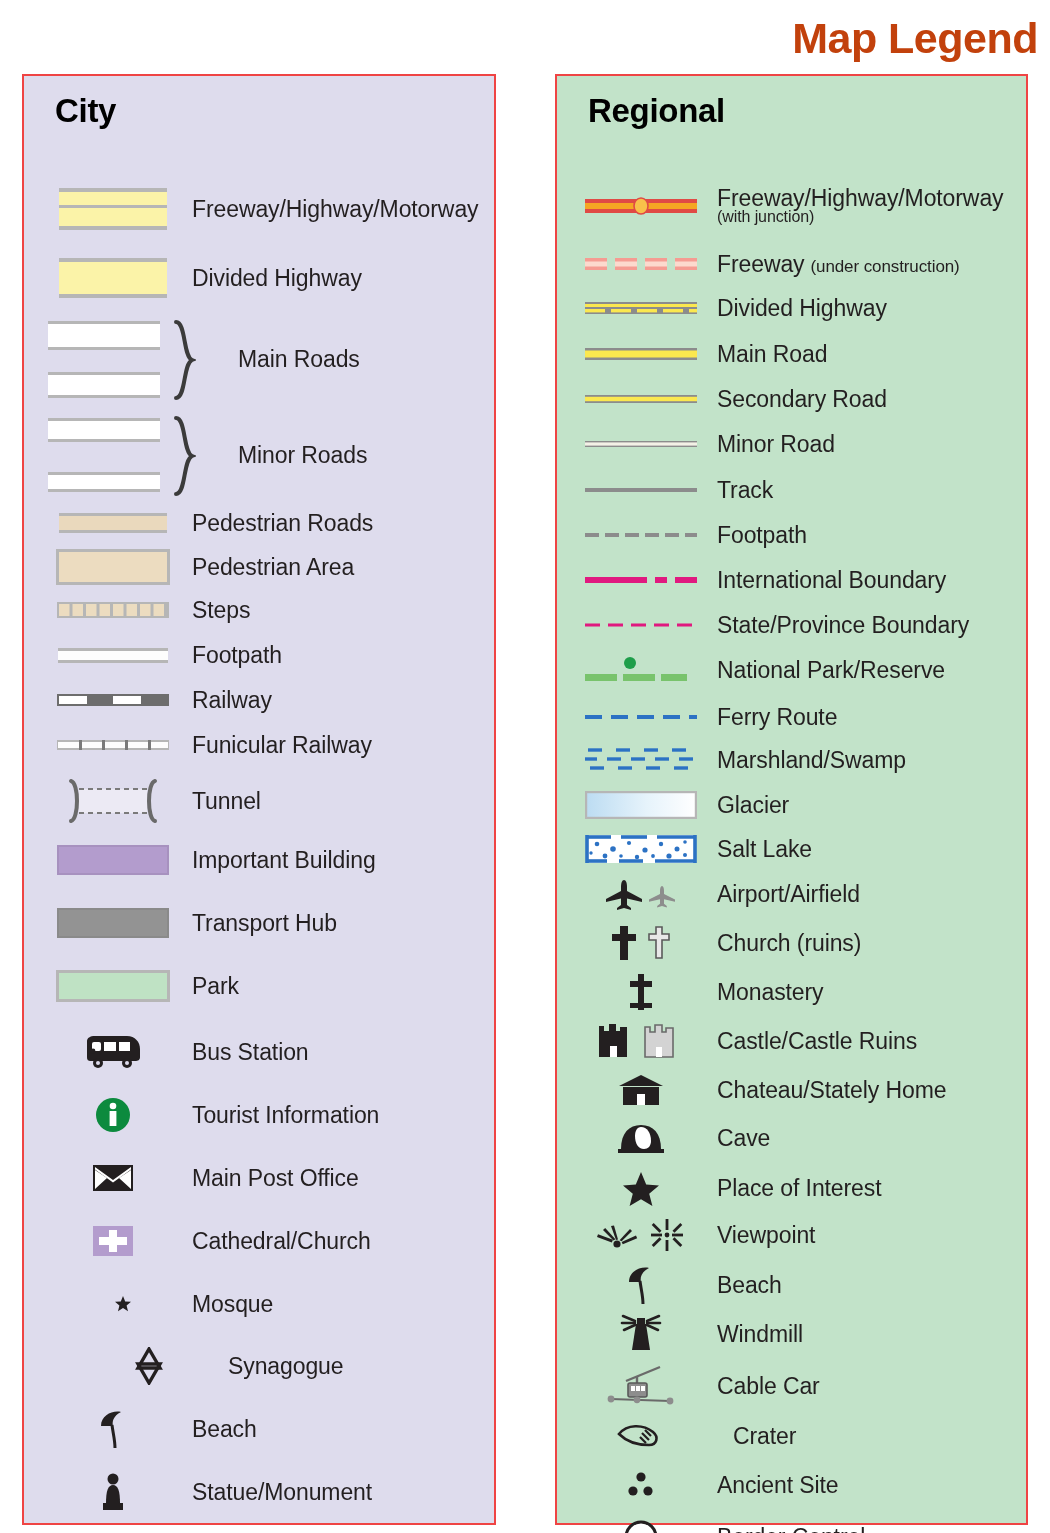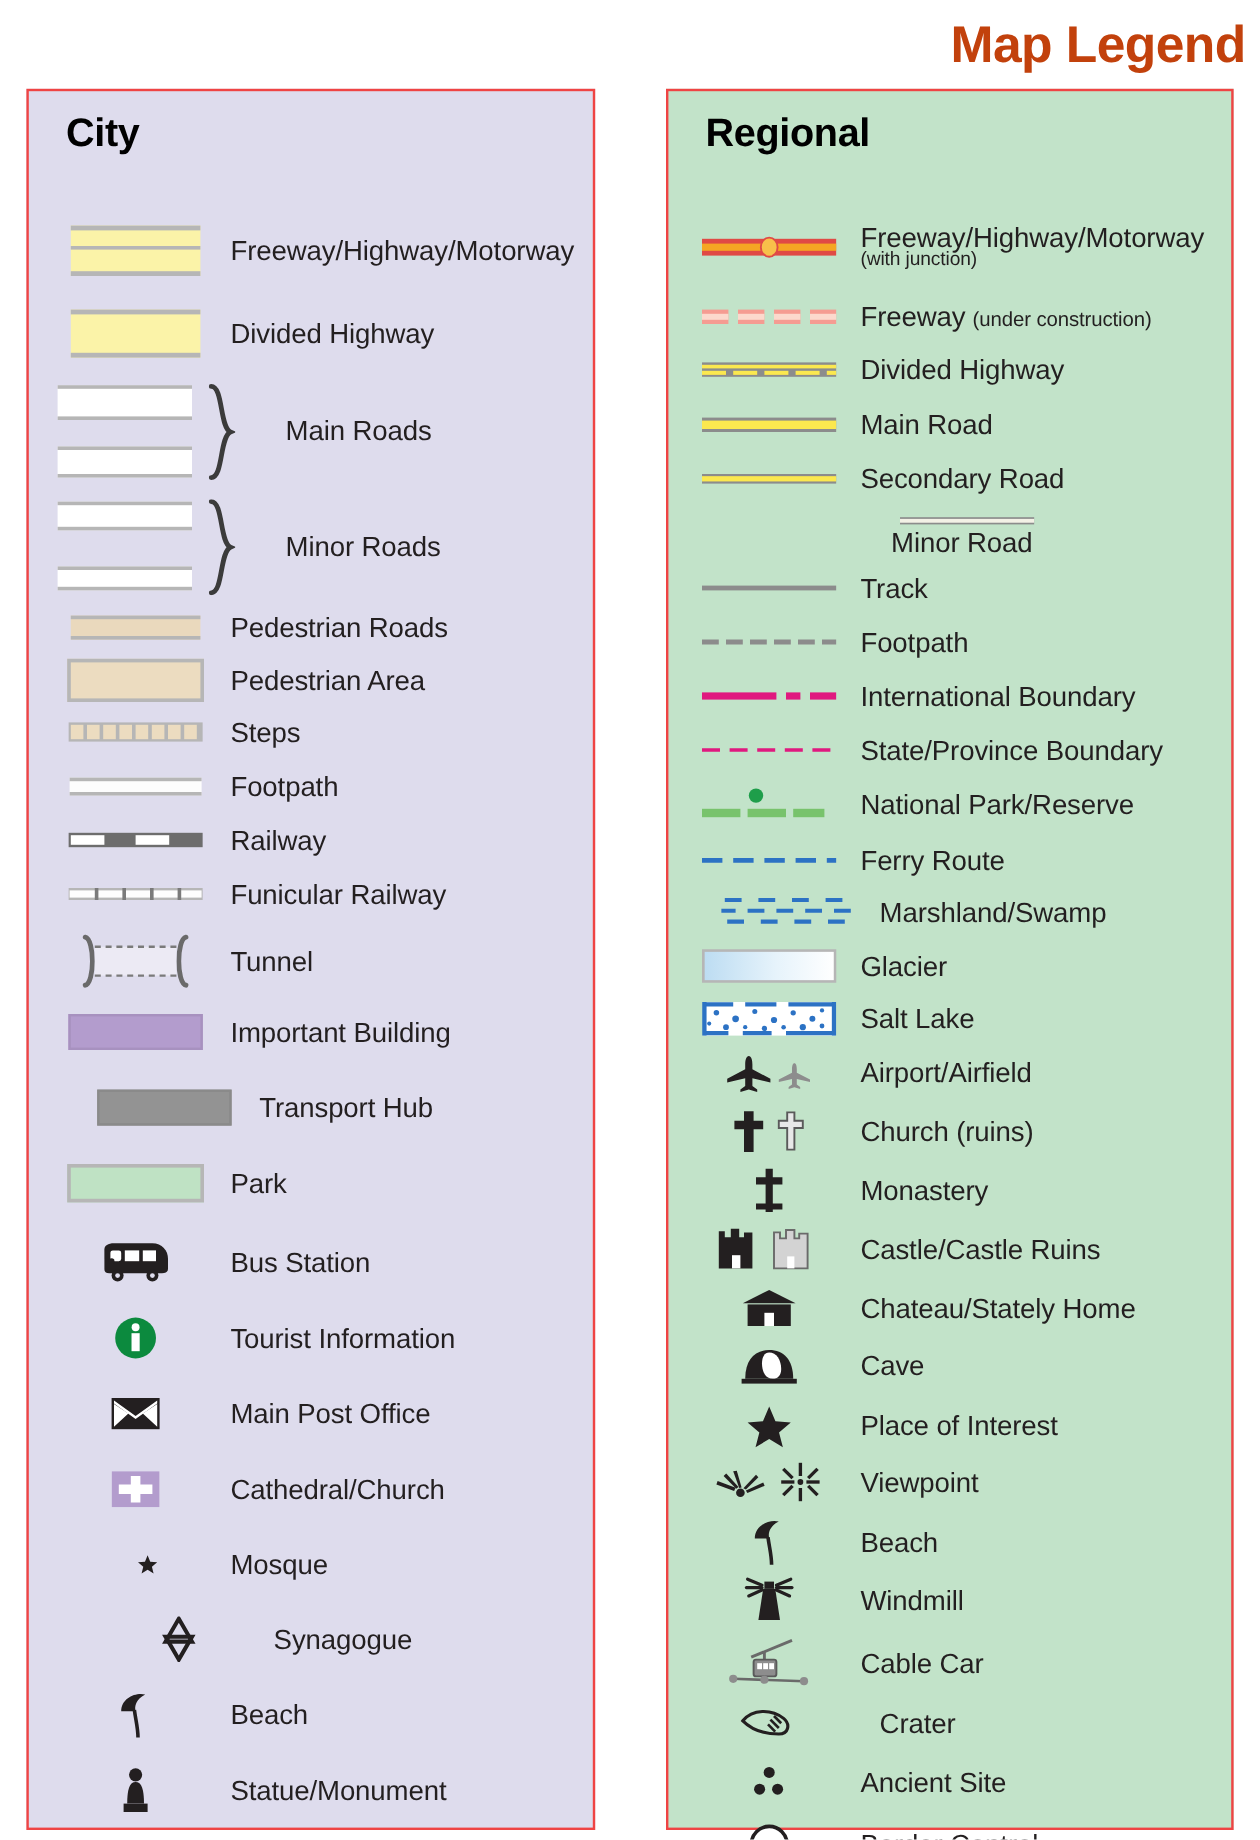--- a/index.html
+++ b/index.html
@@ -182,21 +182,21 @@
       <div class="label">Tunnel</div>
     </div>
 
     <div class="row" style="top:712px;height:36px;">
       <div class="sym">
         <div class="sw-impbuild"></div>
       </div>
       <div class="label">Important Building</div>
     </div>
 
-    <div class="row" style="top:775px;height:36px;padding-left:24px;">
+    <div class="row" style="top:775px;height:36px;">
       <div class="sym">
         <div class="sw-transport"></div>
       </div>
       <div class="label">Transport Hub</div>
     </div>
 
     <div class="row" style="top:838px;height:36px;">
       <div class="sym">
         <div class="sw-park"></div>
       </div>
@@ -365,21 +365,21 @@
     <div class="row" style="top:253px;height:32px;">
       <div class="sym">
         <svg width="112" height="14" viewBox="0 0 112 14">
           <rect x="0" y="3" width="112" height="8" fill="#8c8c8c"></rect>
           <rect x="0" y="4.8" width="112" height="4.4" fill="#fbe84f"></rect>
         </svg>
       </div>
       <div class="label">Secondary Road</div>
     </div>
 
-    <div class="row" style="top:298px;height:32px;flex-direction:column;">
+    <div class="row" style="top:298px;height:32px;">
       <div class="sym">
         <svg width="112" height="12" viewBox="0 0 112 12">
           <rect x="0" y="3" width="112" height="6" fill="#8c8c8c"></rect>
           <rect x="0" y="4.4" width="112" height="3.2" fill="#f3f1e6"></rect>
         </svg>
       </div>
       <div class="label">Minor Road</div>
     </div>
 
     <div class="row" style="top:345px;height:30px;">
@@ -436,21 +436,21 @@
 
     <div class="row" style="top:572px;height:30px;">
       <div class="sym">
         <svg width="112" height="10" viewBox="0 0 112 10">
           <line x1="0" y1="5" x2="112" y2="5" stroke="#2c72c4" stroke-width="4" stroke-dasharray="17,9"></line>
         </svg>
       </div>
       <div class="label">Ferry Route</div>
     </div>
 
-    <div class="row" style="top:612px;height:36px;margin-left:16px;">
+    <div class="row" style="top:612px;height:36px;">
       <div class="sym">
         <svg width="112" height="30" viewBox="0 0 112 30">
           <g stroke="#2c72c4" stroke-width="3.4">
             <line x1="3" y1="5" x2="17" y2="5"></line>
               <line x1="31" y1="5" x2="45" y2="5"></line>
             <line x1="59" y1="5" x2="73" y2="5"></line>
               <line x1="87" y1="5" x2="101" y2="5"></line>
             <line x1="0" y1="14" x2="12" y2="14"></line>
               <line x1="22" y1="14" x2="36" y2="14"></line>
             <line x1="46" y1="14" x2="60" y2="14"></line>

